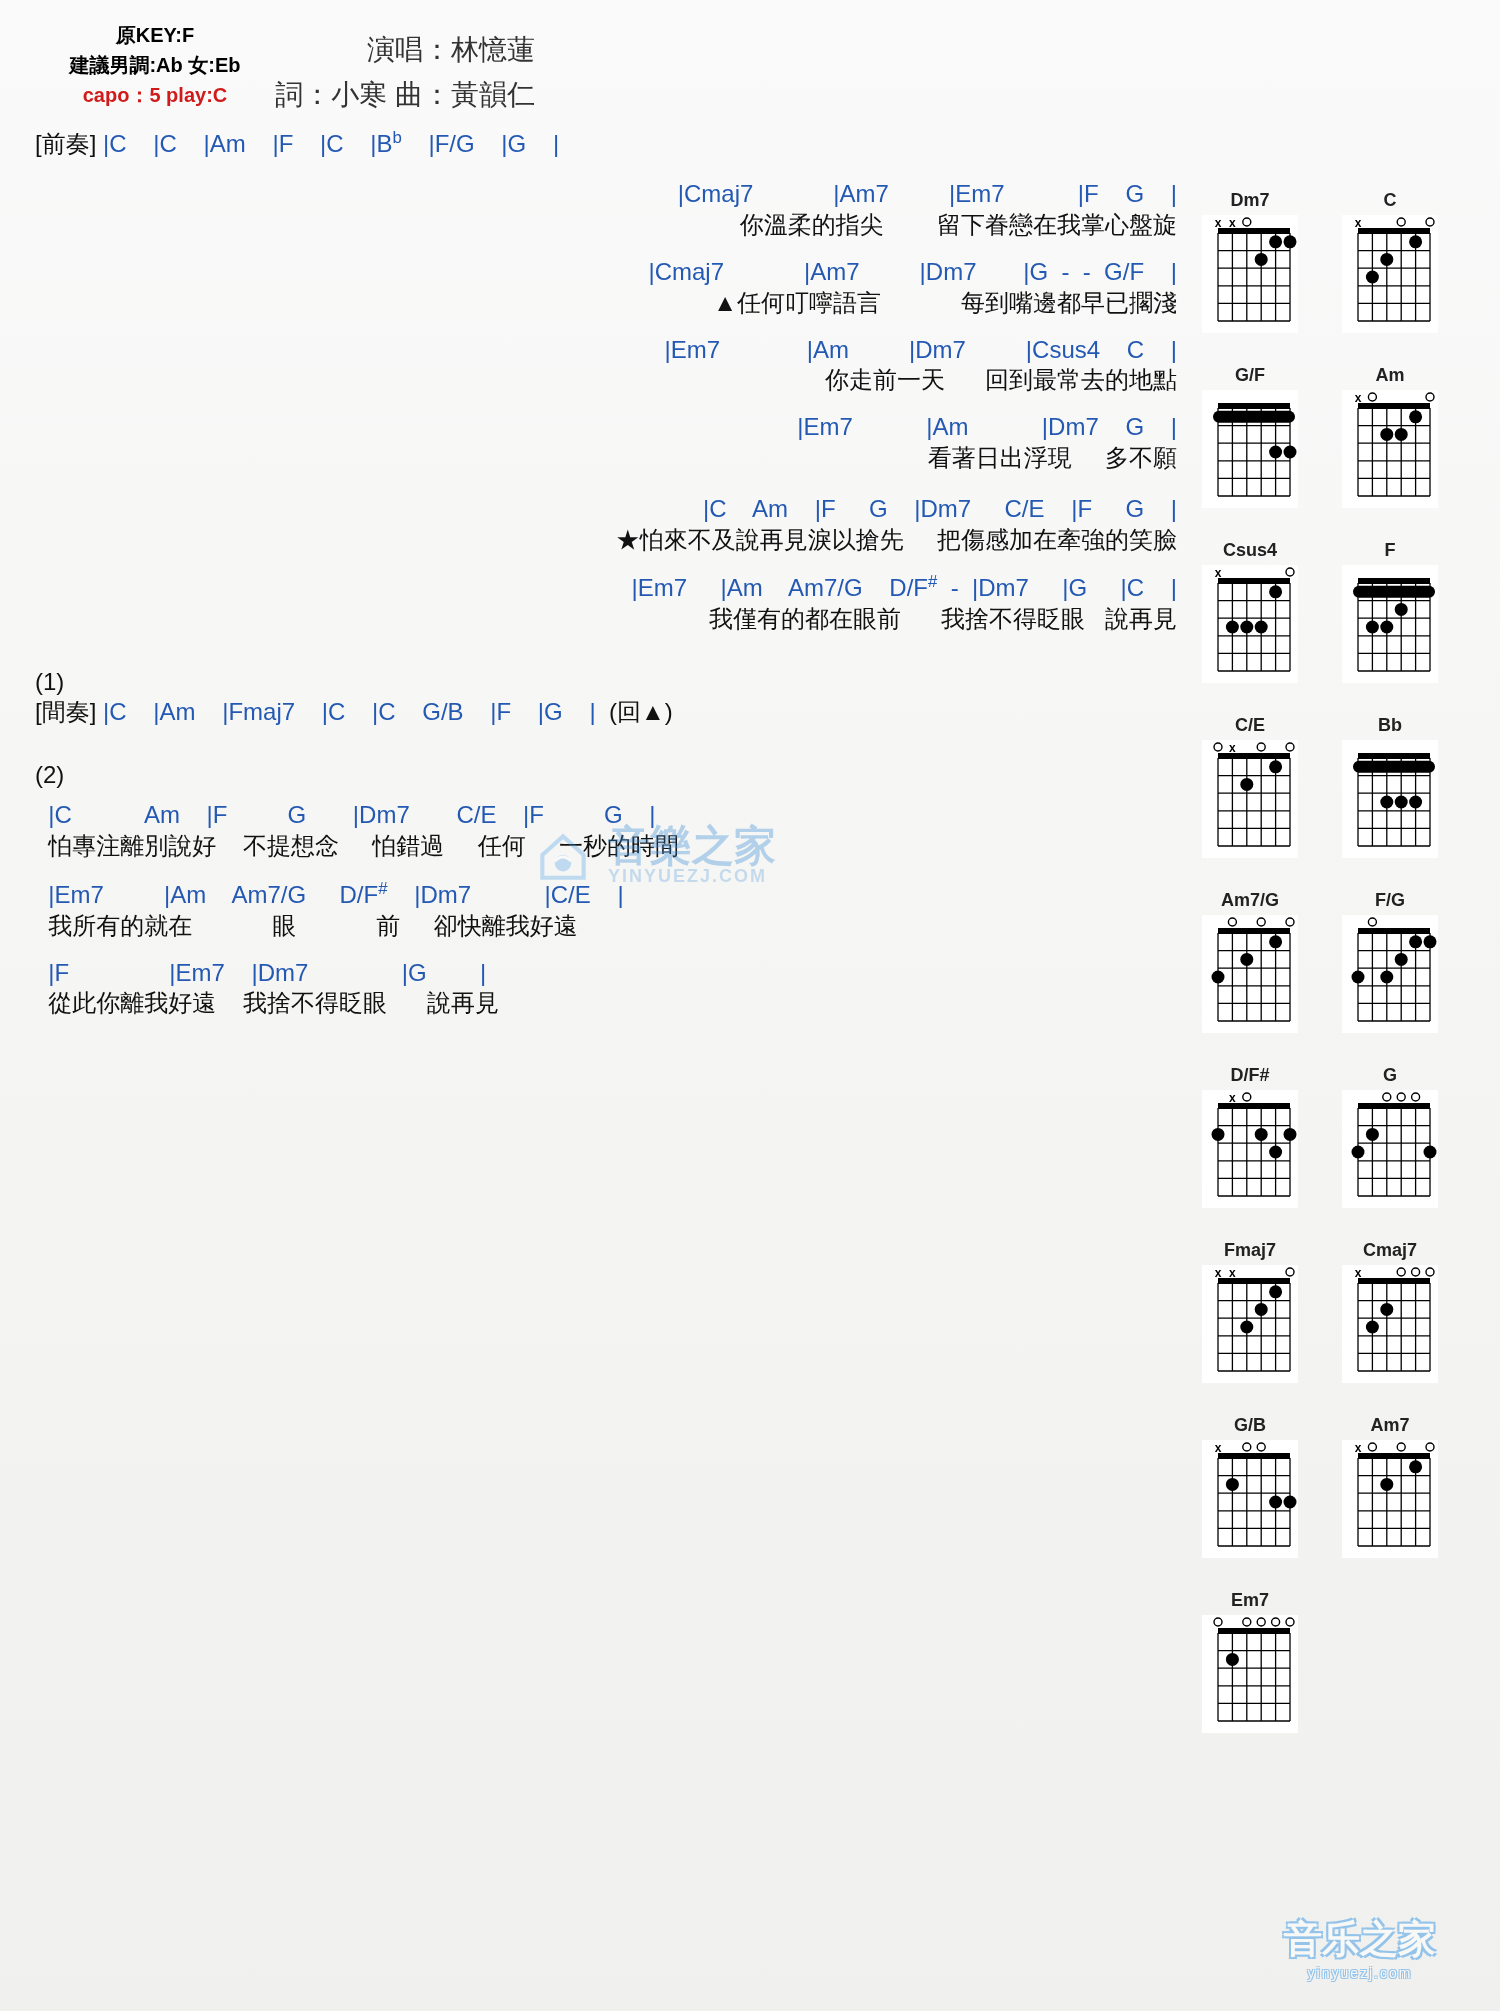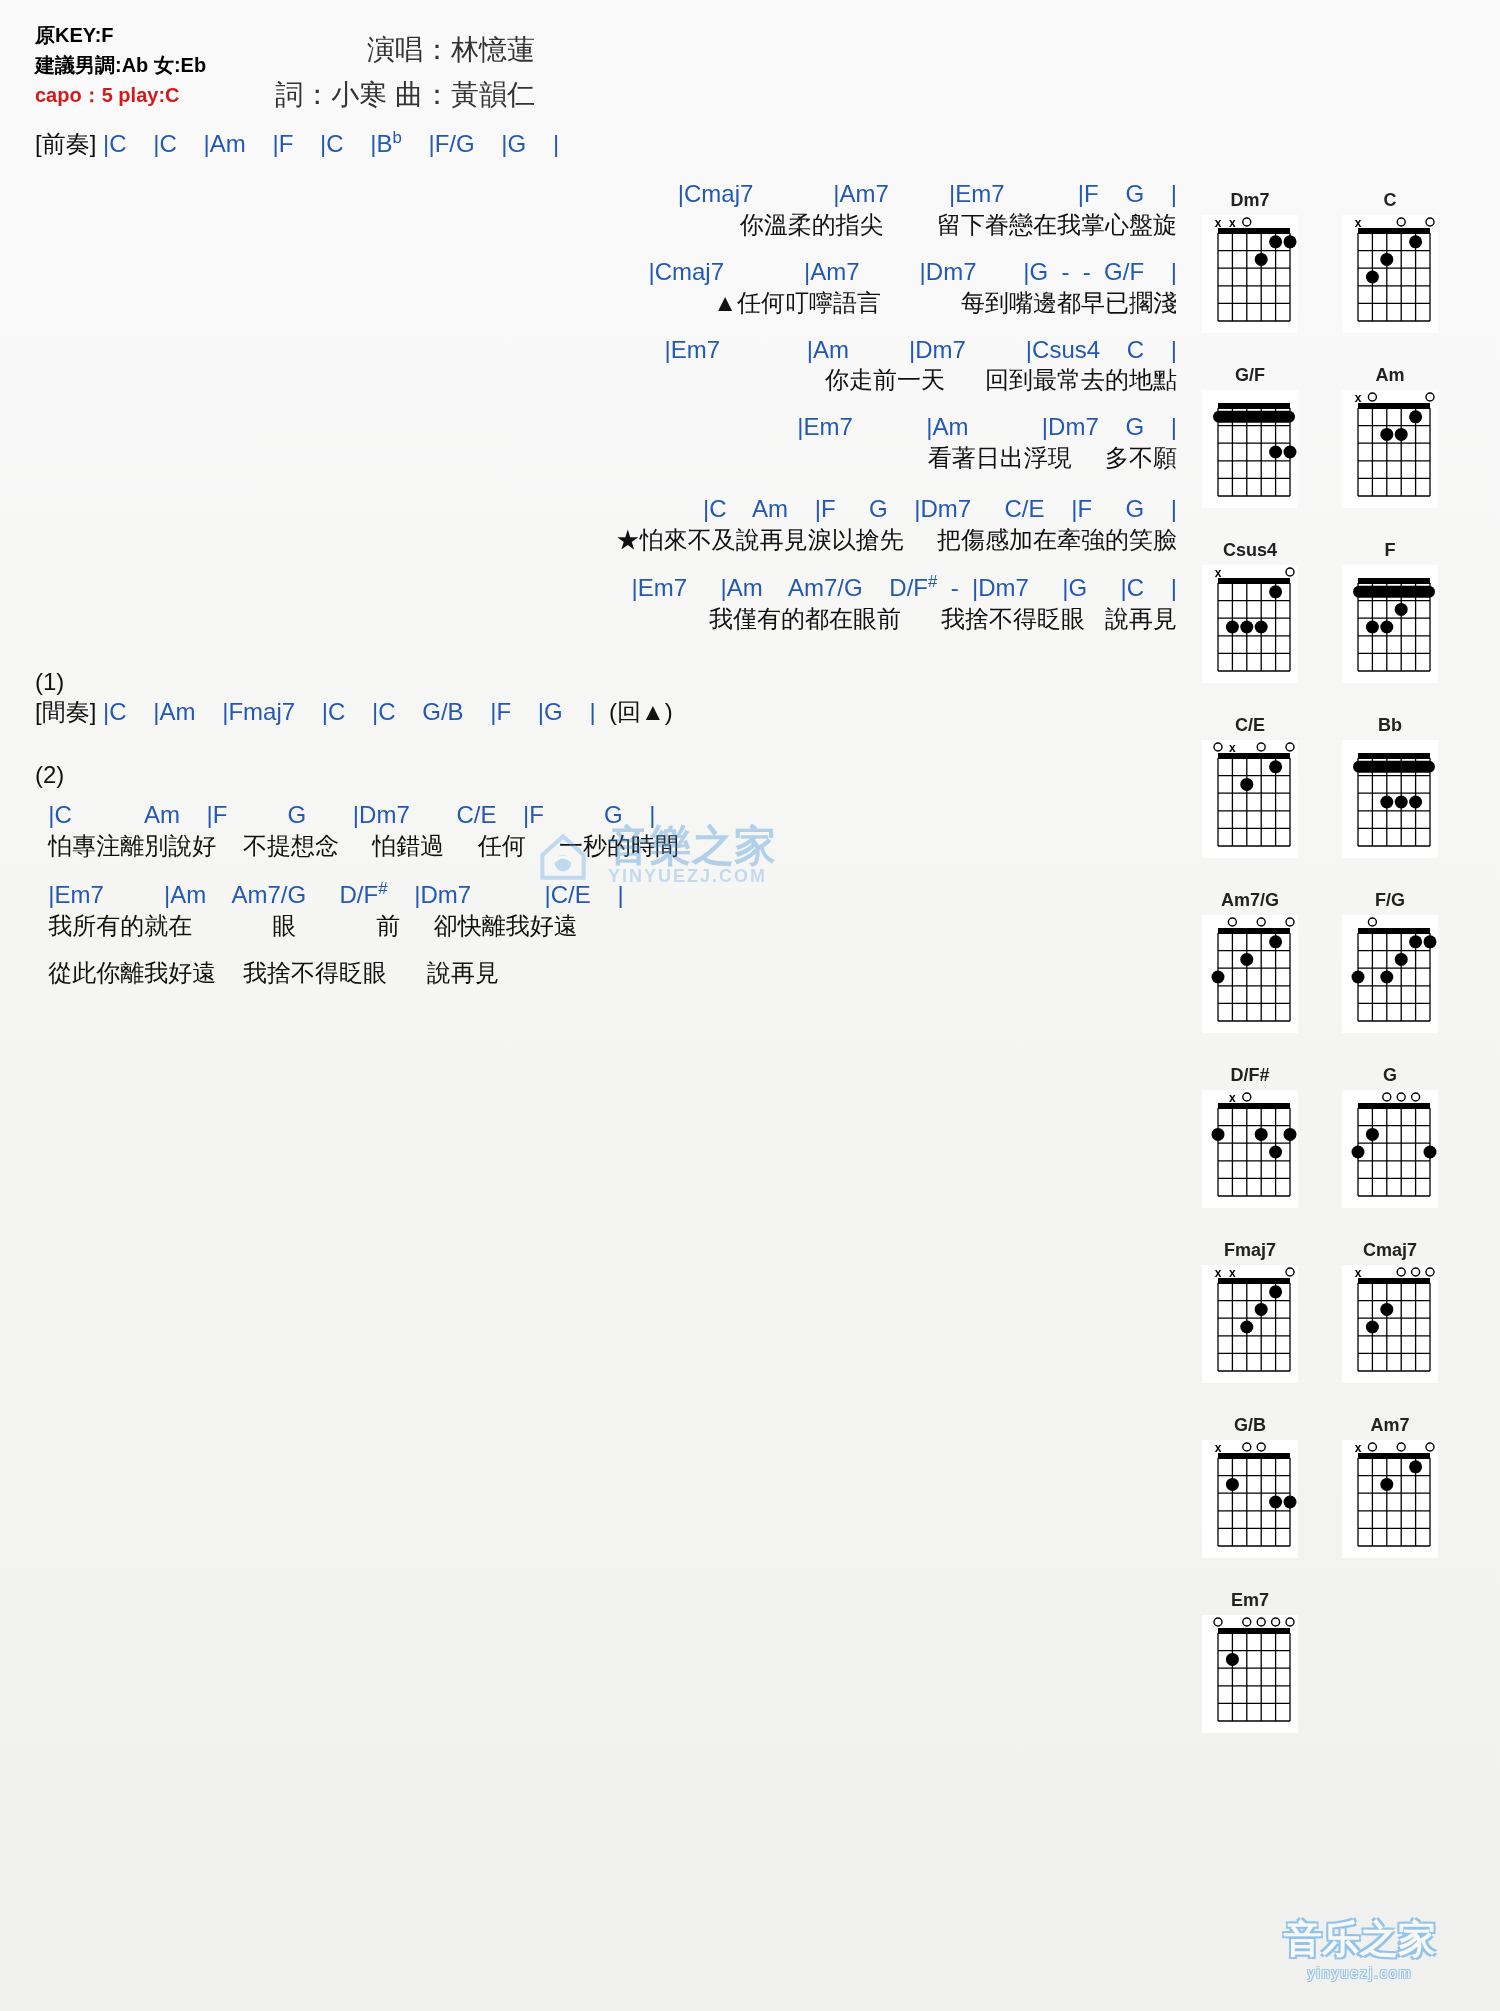--- a/index.html
+++ b/index.html
@@ -20,20 +20,21 @@
   .header-row {
     display: flex;
     align-items: flex-start;
     margin-bottom: 10px;
   }
   .meta-left {
     flex: 0 0 240px;
     font-size: 20px;
     font-weight: bold;
     line-height: 1.5;
+    text-align: center;
   }
   .title-center {
     flex: 1;
     text-align: center;
     font-size: 44px;
     font-weight: 500;
     color: #333;
     padding-top: 4px;
   }
   .meta-right {
@@ -201,20 +202,21 @@
       <div class="stanza-tight" style="margin-top:12px">
         <div class="line-pair">
           <div class="cline">  |C           Am    |F         G       |Dm7       C/E    |F         G    |</div>
           <div class="lyric">  怕專注離別說好    不提想念     怕錯過     任何     一秒的時間</div>
         </div>
         <div class="line-pair">
           <div class="cline"><span>  |Em7         |Am    Am7/G     D/F</span><span class="sup">#</span><span>    |Dm7           |C/E    |</span></div>
           <div class="lyric">  我所有的就在            眼            前     卻快離我好遠</div>
         </div>
         <div class="line-pair">
+          <div class="cline">  |F               |Em7    |Dm7              |G        |</div>
           <div class="lyric">  從此你離我好遠    我捨不得眨眼      說再見</div>
         </div>
       </div>
 
 
     </div>
 
     <div class="diagrams-col" id="diagrams">
         <div class="diagram-row">
           <div class="chord-box">

